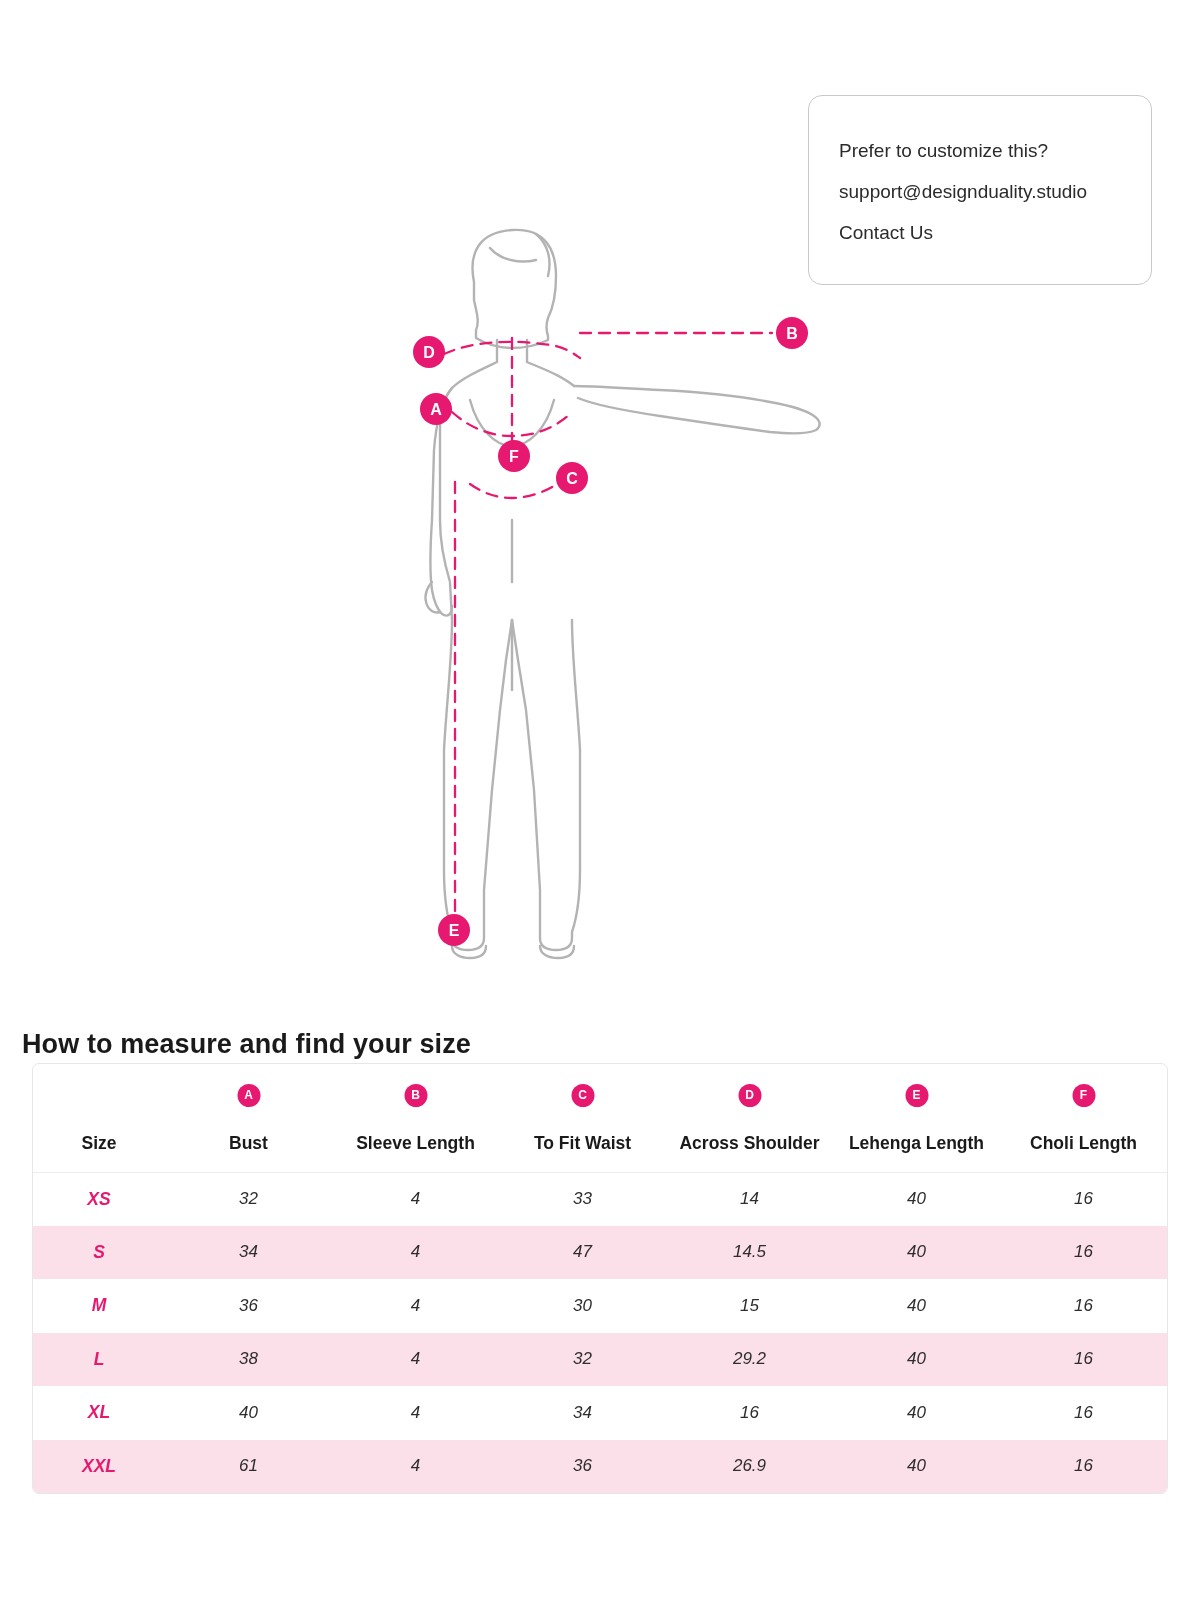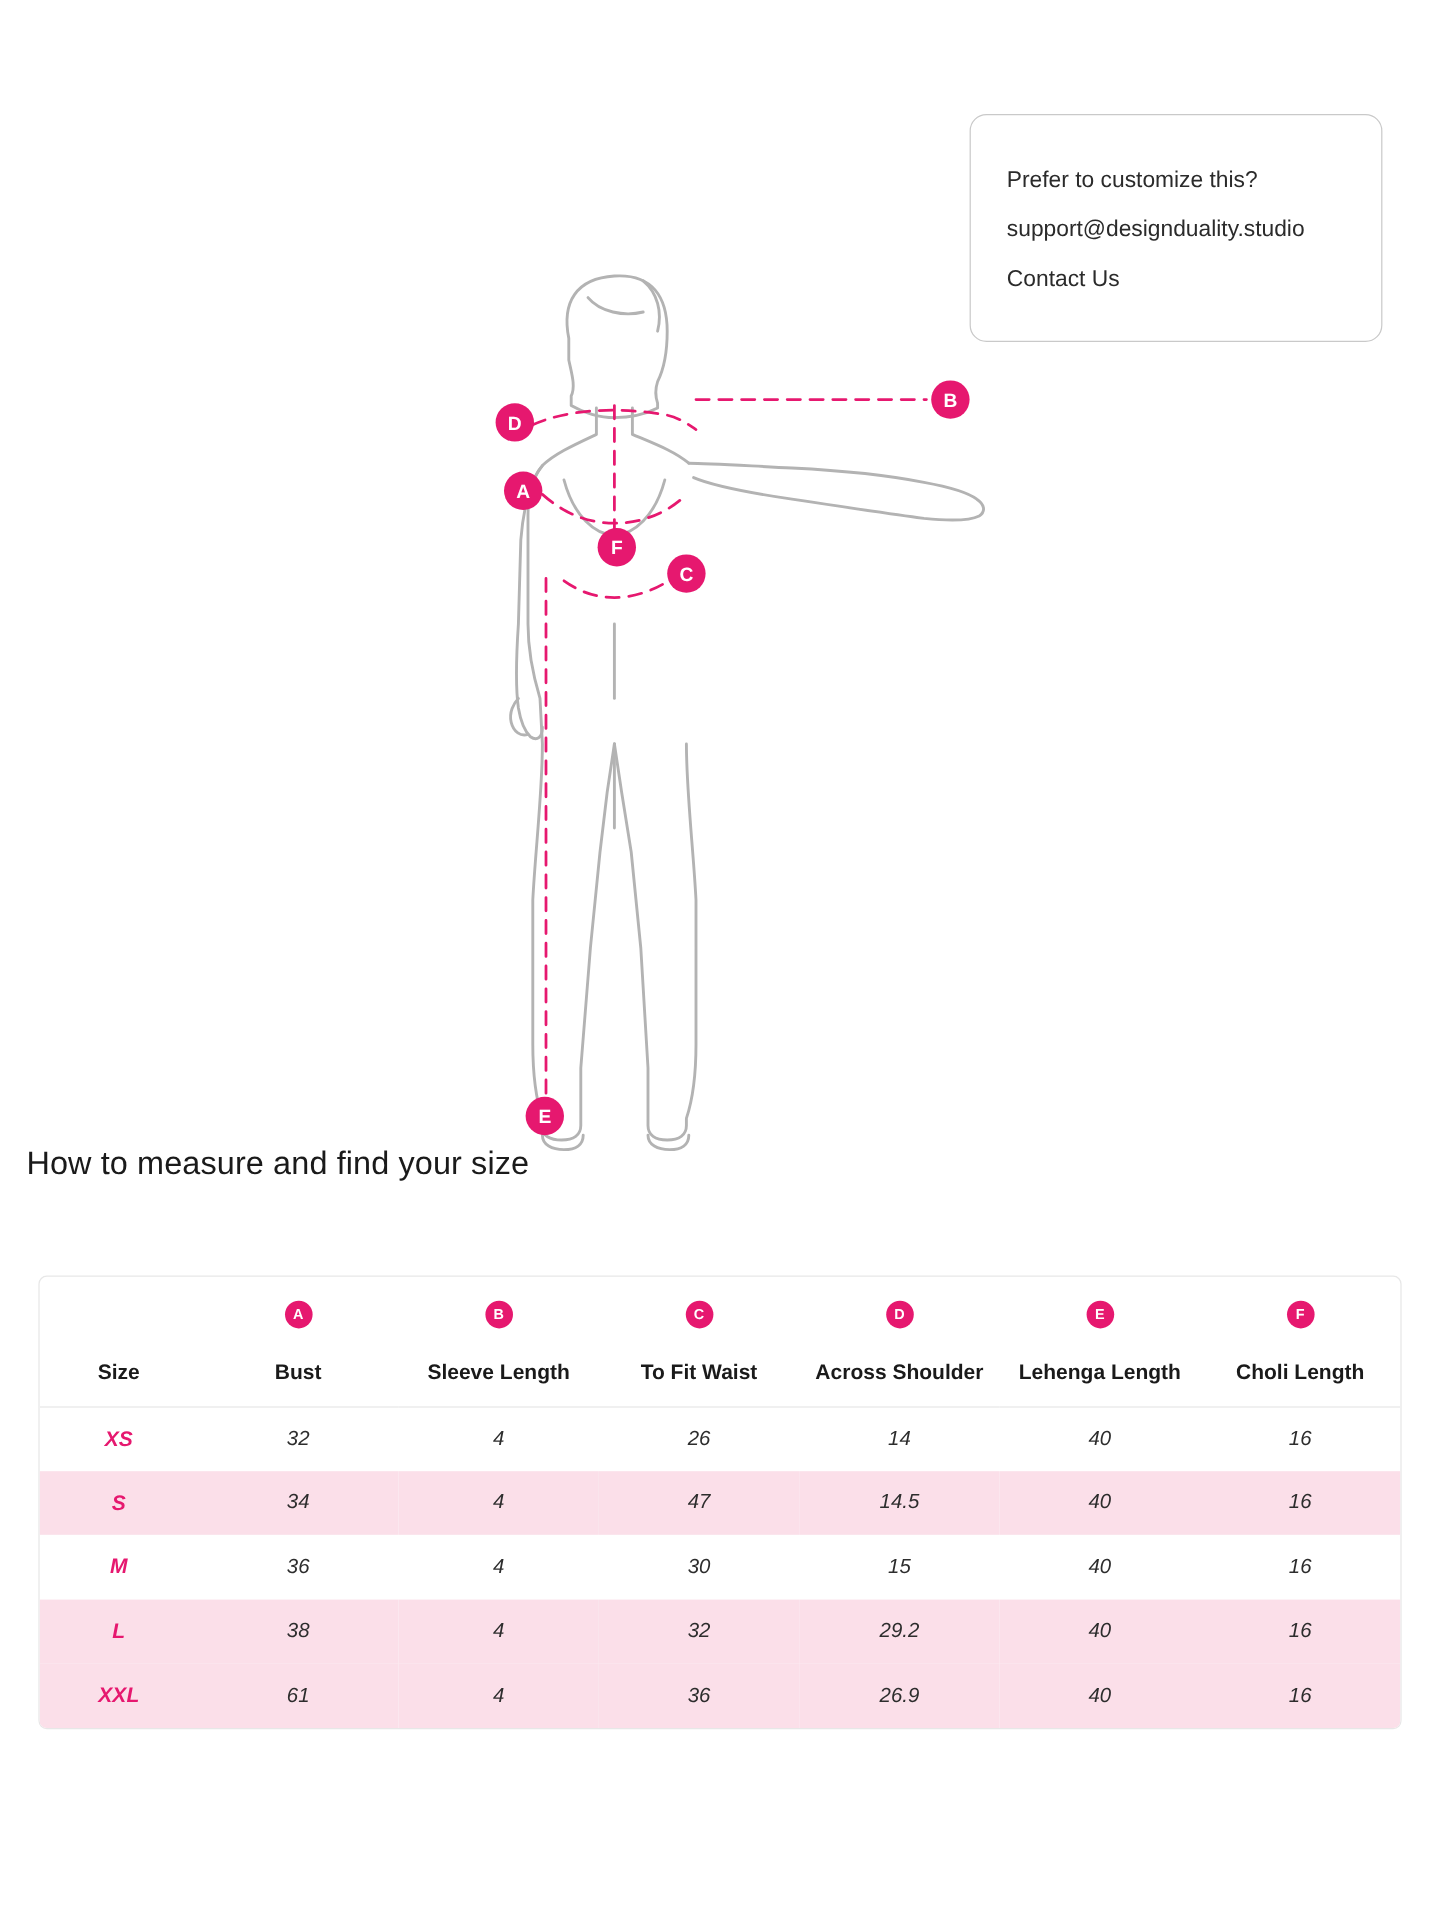--- a/index.html
+++ b/index.html
@@ -43,23 +43,23 @@
     top: 190px;
     width: 1200px;
     height: 780px;
   }
   .figure-wrap svg { display: block; }
 
   
   .howto {
     position: absolute;
     left: 22px;
-    top: 954px;
+    top: 1029px;
     font-size: 27px;
-    font-weight: normal;
+    font-weight: bold;
     letter-spacing: .1px;
     color: #1a1a1a;
   }
 
   
   .table-card {
     position: absolute;
     left: 32px;
     top: 1063px;
     width: 1136px;
@@ -245,21 +245,21 @@
           <span class="badge">F</span>
           <span>Choli  Length</span>
         </th>
       </tr>
     </thead>
     <tbody>
       <tr>
         <td class="size-label">XS</td>
         <td>32</td>
         <td>4</td>
-        <td>26</td>
+        <td>33</td>
         <td>14</td>
         <td>40</td>
         <td>16</td>
       </tr>
       <tr class="alt">
         <td class="size-label">S</td>
         <td>34</td>
         <td>4</td>
         <td>47</td>
         <td>14.5</td>
@@ -277,20 +277,29 @@
       </tr>
       <tr class="alt">
         <td class="size-label">L</td>
         <td>38</td>
         <td>4</td>
         <td>32</td>
         <td>29.2</td>
         <td>40</td>
         <td>16</td>
       </tr>
+      <tr>
+        <td class="size-label">XL</td>
+        <td>40</td>
+        <td>4</td>
+        <td>34</td>
+        <td>16</td>
+        <td>40</td>
+        <td>16</td>
+      </tr>
       <tr class="alt">
         <td class="size-label">XXL</td>
         <td>61</td>
         <td>4</td>
         <td>36</td>
         <td>26.9</td>
         <td>40</td>
         <td>16</td>
       </tr>
     </tbody>

